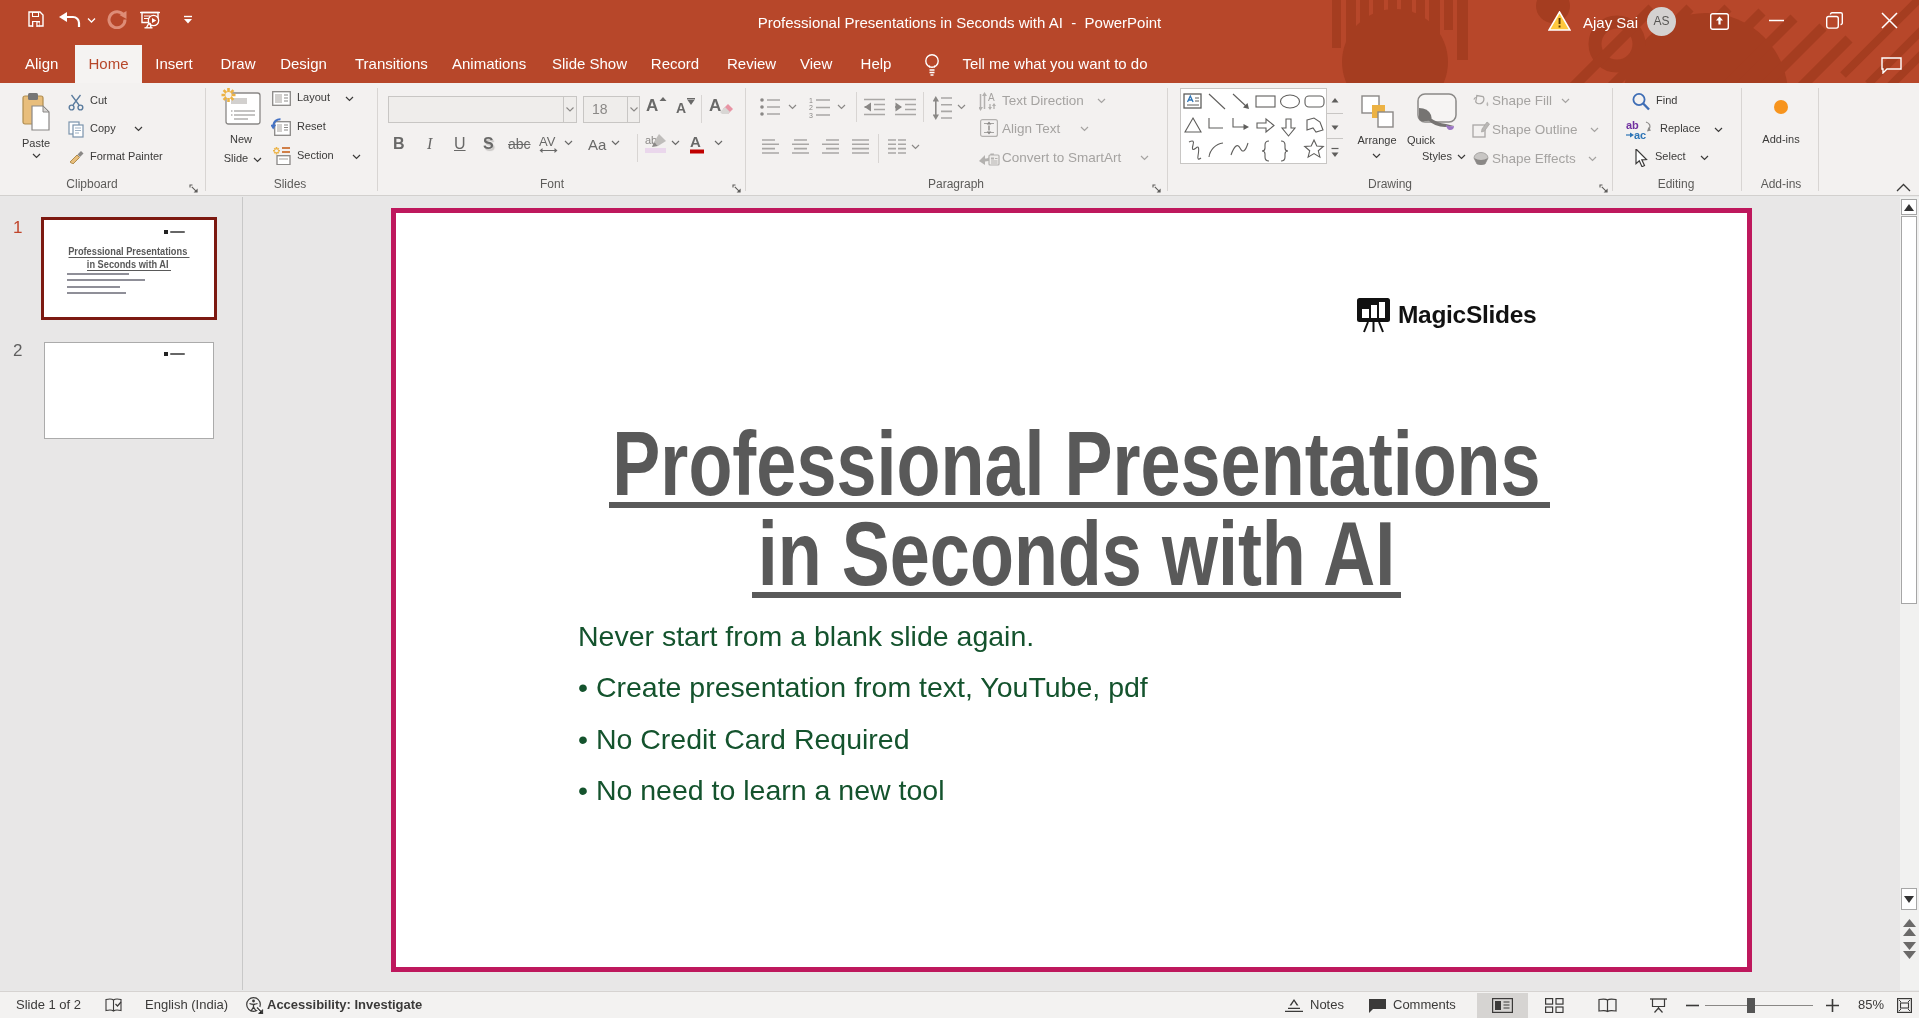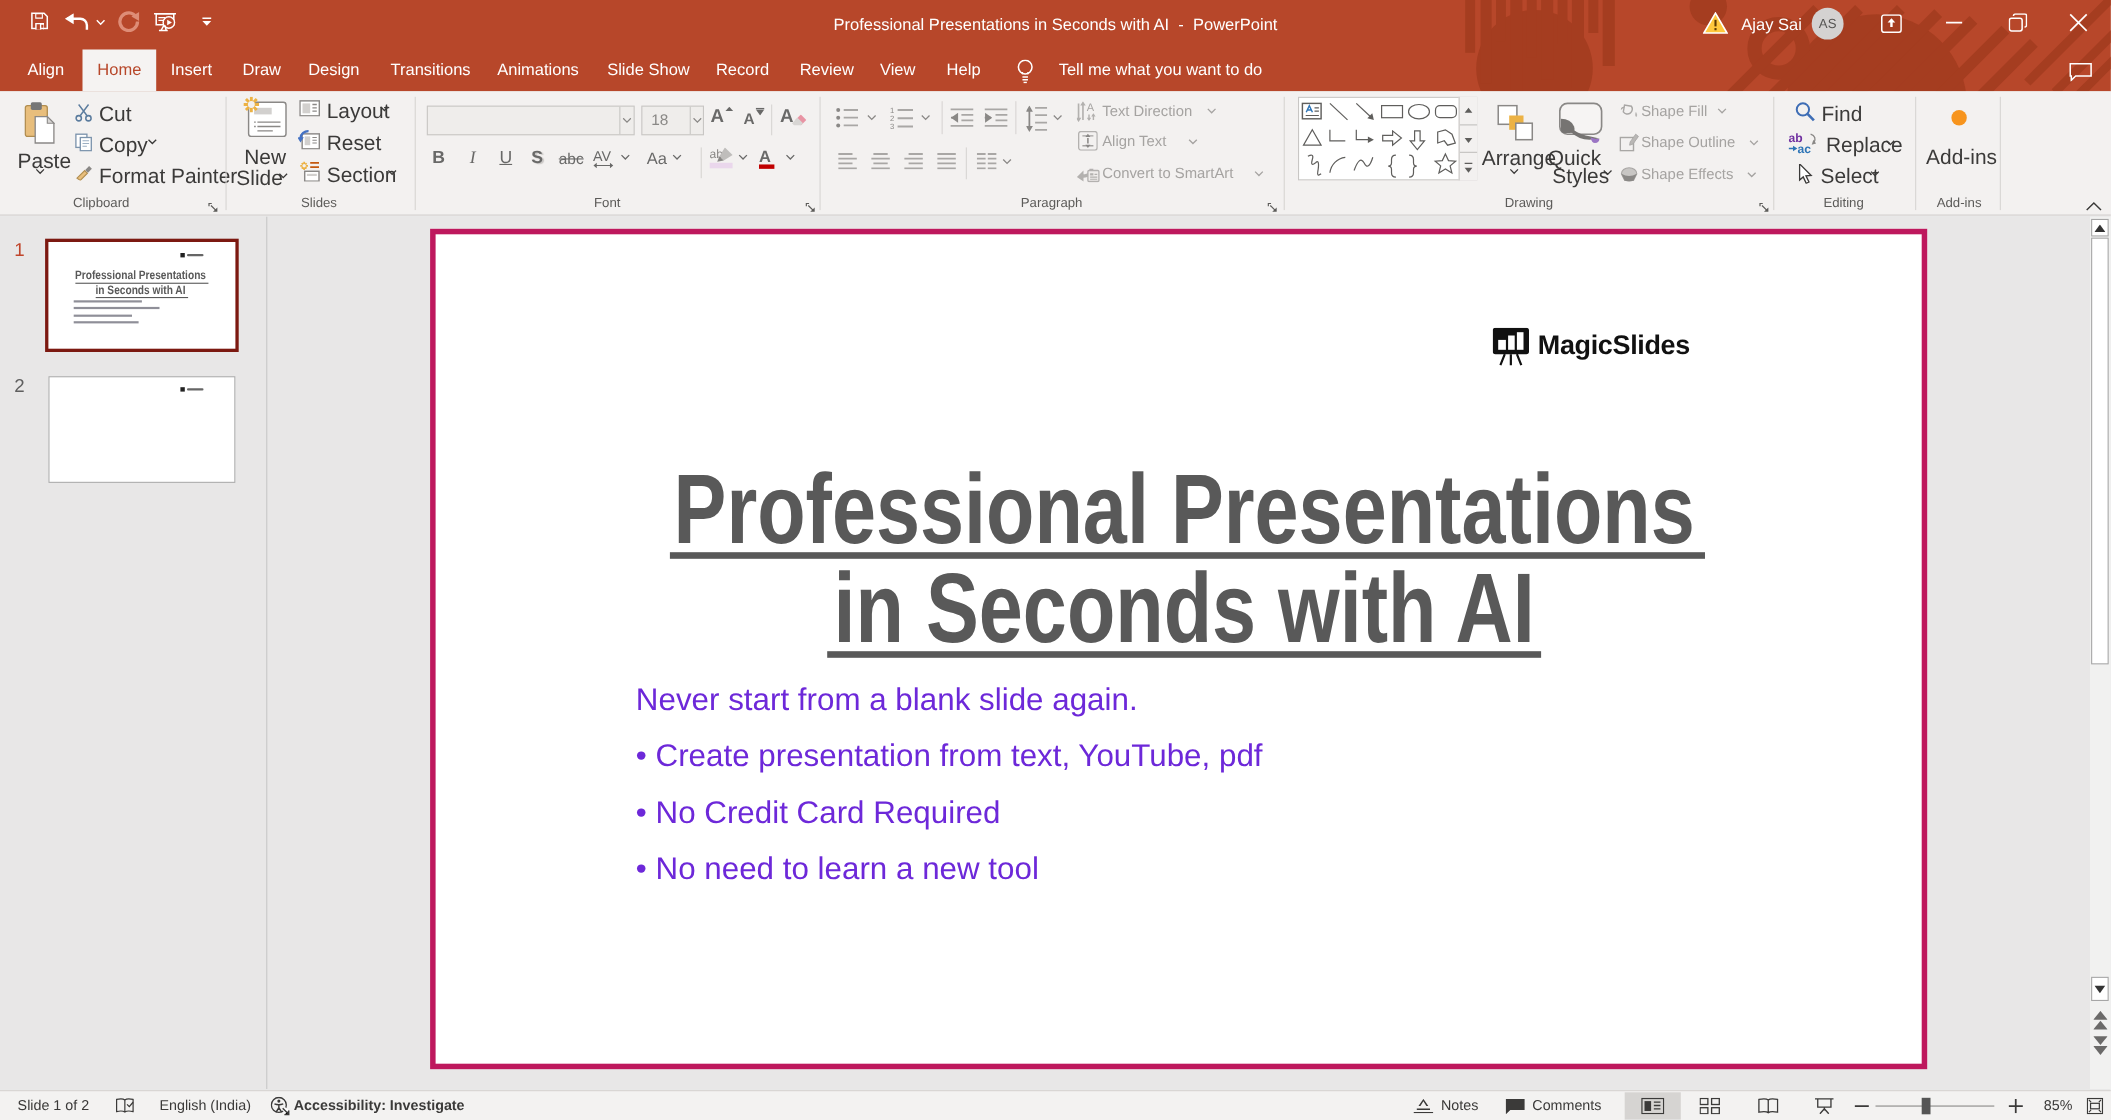--- a/index.html
+++ b/index.html
@@ -15,21 +15,21 @@
   
   #tabs { position:absolute; left:0; top:45px; width:1919px; height:38px; }
   .tab { position:absolute; top:0; height:38px; line-height:37px; color:#fff; font-size:15px; text-align:center; white-space:nowrap; }
   #hometab { position:absolute; left:75px; top:0; width:67px; height:38px; background:#F5F3F2; color:#B7472A; font-size:15px; text-align:center; line-height:37px; }
 
   
   #ribbon { position:absolute; left:0; top:83px; width:1919px; height:113px; background:#F3F1F0; border-bottom:1px solid #D2D0CE; }
   .gdiv { position:absolute; top:5px; height:103px; width:1px; background:#D8D5D3; }
   .glabel { position:absolute; top:94px; height:14px; font-size:12px; color:#5C5B59; text-align:center; white-space:nowrap; }
   .launcher { position:absolute; width:10px; height:10px; }
-  .btxt { position:absolute; font-size:19px; color:#3b3a39; white-space:nowrap; }
+  .btxt { position:absolute; font-size:11px; color:#3b3a39; white-space:nowrap; }
   .btxt-d { position:absolute; font-size:13.5px; color:#A5A3A1; white-space:nowrap; }
 
   
   #workspace { position:absolute; left:0; top:197px; width:1919px; height:793px; background:#E8E7E7; }
   #paneldiv { position:absolute; left:242px; top:0; width:1px; height:793px; background:#C8C8C8; }
   #canvas { position:absolute; left:391px; top:11px; width:1361px; height:764px; background:#fff; border:5px solid #be185d; }
 
   
   #statusbar { position:absolute; left:0; top:991px; width:1919px; height:27px; background:#F3F2F1; border-top:1px solid #D6D3D1; font-size:13px; color:#3b3a39; }
   .sbt { position:absolute; top:0; height:26px; line-height:26px; white-space:nowrap; }
@@ -551,21 +551,21 @@
         <rect x="5" y="11" width="7" height="9" fill="#fff"></rect>
         <rect x="14" y="7" width="6" height="13" fill="#fff"></rect>
         <rect x="22" y="4" width="6" height="16" fill="#fff"></rect>
         <path stroke="#111" stroke-width="2" d="M16.5 24 v10"></path>
         <path stroke="#111" stroke-width="2" d="M11 24 L7 34 M22 24 L26 34"></path>
       </svg>
       <div class="abs" style="left:1002px;top:88px;color:#111;font-size:24.5px;font-weight:bold;letter-spacing:-0.3px">MagicSlides</div>
       <div class="abs" style="left:0px;top:206px;width:1361px;text-align:center;color:#595959;font-weight:bold;font-size:90px;line-height:90px;transform:scaleX(0.8);transform-origin:680.5px 0">Professional Presentations<br>in Seconds with AI</div>
       <div class="abs" style="left:213px;top:289px;width:941px;height:6px;background:#595959"></div>
       <div class="abs" style="left:356px;top:379px;width:649px;height:6px;background:#595959"></div>
-      <div class="abs" style="left:182px;top:398px;color:#6d28d9;font-size:28.5px;line-height:51.3px">Never start from a blank slide again.<br>• Create presentation from text, YouTube, pdf<br>• No Credit Card Required<br>• No need to learn a new tool</div>
+      <div class="abs" style="left:182px;top:398px;color:#14532d;font-size:28.5px;line-height:51.3px">Never start from a blank slide again.<br>• Create presentation from text, YouTube, pdf<br>• No Credit Card Required<br>• No need to learn a new tool</div>
     </div>
     <div id="scrollbar">
       <div class="abs" style="left:1900px;top:0px;width:19px;height:793px;background:#F1F1F0"></div>
       <div class="abs" style="left:1901px;top:2px;width:16px;height:16px;background:#fff;border:1px solid #A6A6A6"></div>
       <svg class="abs" style="left:1904px;top:7px" width="10" height="7" viewBox="0 0 10 7">
           <path fill="#333" d="M5 0 L10 7 H0 Z"></path>
         </svg>
       <div class="abs" style="left:1901px;top:19px;width:16px;height:388px;background:#fff;border:1px solid #A6A6A6"></div>
       <div class="abs" style="left:1901px;top:691px;width:16px;height:22px;background:#fff;border:1px solid #A6A6A6"></div>
       <svg class="abs" style="left:1904px;top:699px" width="10" height="7" viewBox="0 0 10 7">

